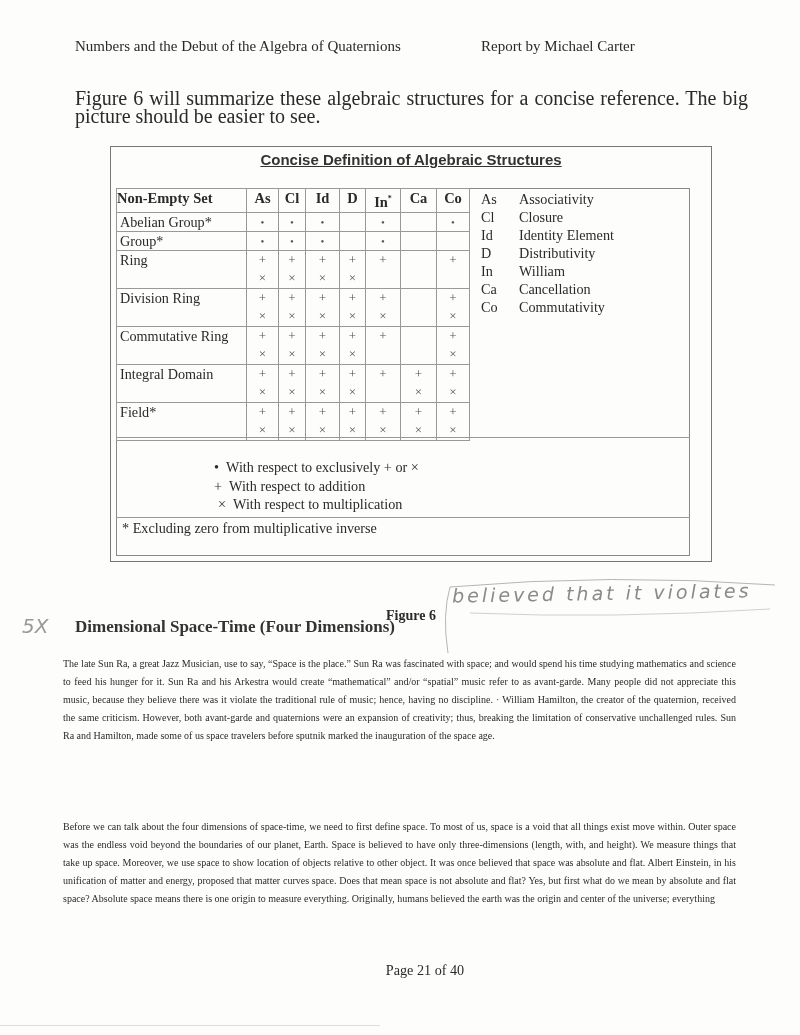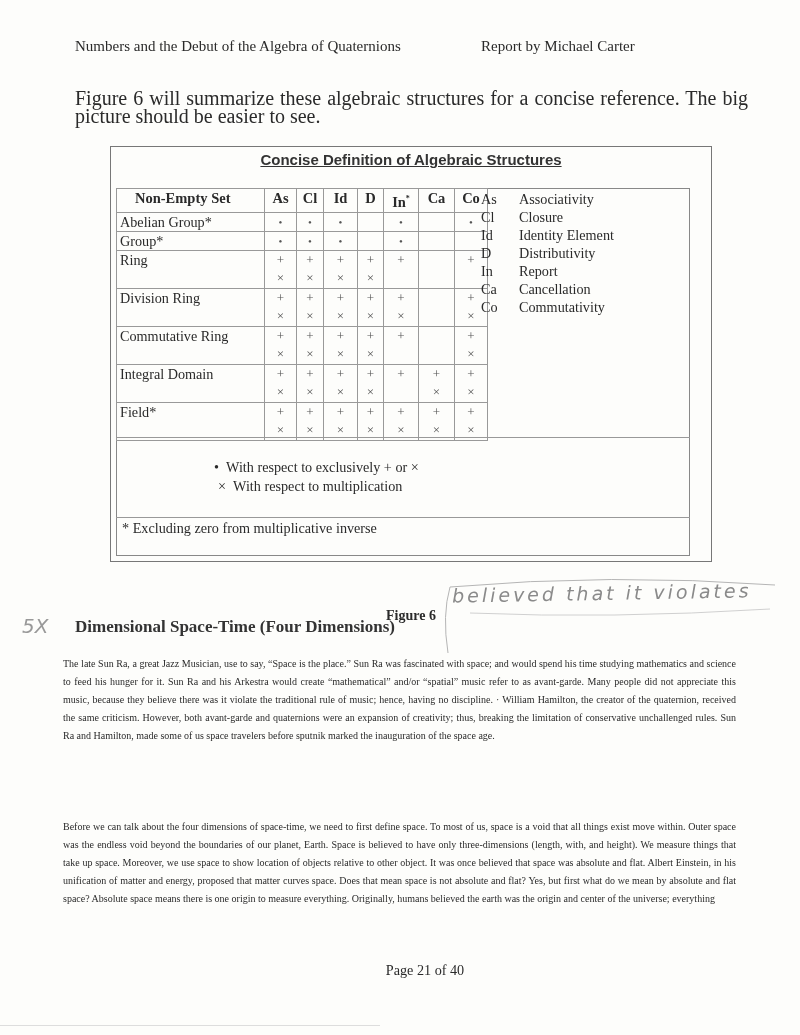--- a/index.html
+++ b/index.html
@@ -20,21 +20,21 @@
     font-family: "Liberation Sans", "DejaVu Sans", sans-serif;
     font-weight: bold; font-size: 15px; text-decoration: underline; color: #333;
   }
   .inner-box { left: 116px; top: 188px; width: 574px; height: 368px; border: 1px solid #888; box-sizing: border-box; }
   .hr1 { left: 116px; top: 437px; width: 574px; height: 0; border-top: 1px solid #999; }
   .hr2 { left: 116px; top: 517px; width: 574px; height: 0; border-top: 1px solid #999; }
 
   table.alg { position: absolute; left: 116px; top: 188px; border-collapse: collapse; font-size: 14.2px; }
   table.alg td, table.alg th { border: 1px solid #999; padding: 0; text-align: center; vertical-align: top; }
   table.alg th { height: 19px; font-weight: bold; font-size: 14.5px; line-height: 19px; }
-  table.alg th.first { text-align: left; padding-left: 18px; margin-left: 44px; }
+  table.alg th.first { text-align: left; padding-left: 0; margin-left: 44px; }
   table.alg td.name { text-align: left; padding-left: 3px; line-height: 18px; }
   table.alg tr.single td { height: 18px; line-height: 18px; }
   table.alg tr.double td { height: 37px; }
   .mk { display: block; line-height: 18px; color: #555; font-size: 13px; }
   .mk.dot { font-size: 11px; }
   sup.s { font-size: 8px; }
 
   .legend { left: 481px; top: 190px; font-size: 14.2px; line-height: 18px; }
   .legend .row { display: flex; }
   .legend .ab { width: 38px; }
@@ -278,34 +278,35 @@
     <div class="row">
       <span class="ab">Id</span>
       <span>Identity Element</span>
     </div>
     <div class="row">
       <span class="ab">D</span>
       <span>Distributivity</span>
     </div>
     <div class="row">
       <span class="ab">In</span>
-      <span>Report</span>
+      <span>William</span>
     </div>
     <div class="row">
       <span class="ab">Ca</span>
       <span>Cancellation</span>
     </div>
     <div class="row">
       <span class="ab">Co</span>
       <span>Commutativity</span>
     </div>
   </div>
 
 <div class="abs key" id="key">
     <div class="line" style="padding-left: 0px;"><span>•</span>&nbsp;&nbsp;<span>With respect to exclusively  + or ×</span></div>
+    <div class="line" style="padding-left: 0px;"><span>+</span>&nbsp;&nbsp;<span>With respect to addition</span></div>
     <div class="line" style="padding-left: 4px;"><span>×</span>&nbsp;&nbsp;<span>With respect to multiplication</span></div>
   </div>
 
 <div class="abs footnote">*  Excluding zero from multiplicative inverse</div>
 <div class="abs caption">Figure 6</div>
 
 <svg class="abs hand-curve" viewBox="0 0 370 80">
   <path d="M40 12 Q 200 -2 365 10" stroke="#b5b5b5" fill="none" stroke-width="1"></path>
   <path d="M40 12 Q 32 40 38 78" stroke="#b5b5b5" fill="none" stroke-width="1"></path>
   <path d="M60 38 Q 200 44 360 34" stroke="#d0d0d0" fill="none" stroke-width="1"></path>

